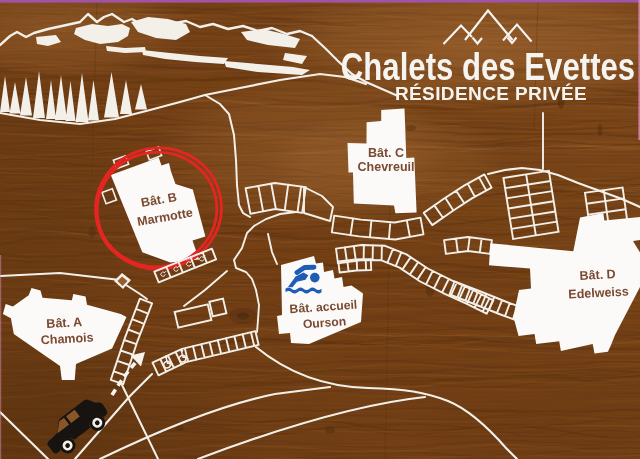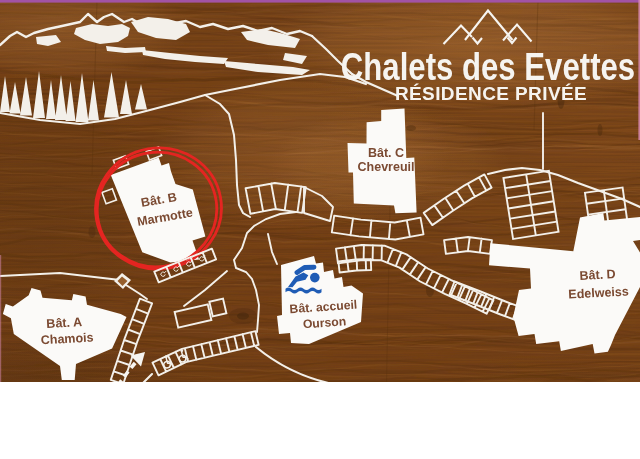--- a/index.html
+++ b/index.html
@@ -1,15 +1,15 @@
 <!DOCTYPE html>
 <html><head><meta charset="utf-8">
 <style>
 html,body{margin:0;padding:0;background:#fff;}
-#board{width:640px;height:382px;position:relative;overflow:hidden;}
+#board{width:640px;height:459px;position:relative;overflow:hidden;}
 </style></head>
 <body>
 <div id="board">
 <svg width="640" height="459" viewBox="0 0 640 459">
 <defs>
 <linearGradient id="woodshade" x1="0" y1="1" x2="0.9" y2="0">
 <stop offset="0" stop-color="#5e3312" stop-opacity="0.55"></stop>
 <stop offset="0.45" stop-color="#8a5526" stop-opacity="0.12"></stop>
 <stop offset="1" stop-color="#b5773a" stop-opacity="0.34"></stop>
 </linearGradient>

